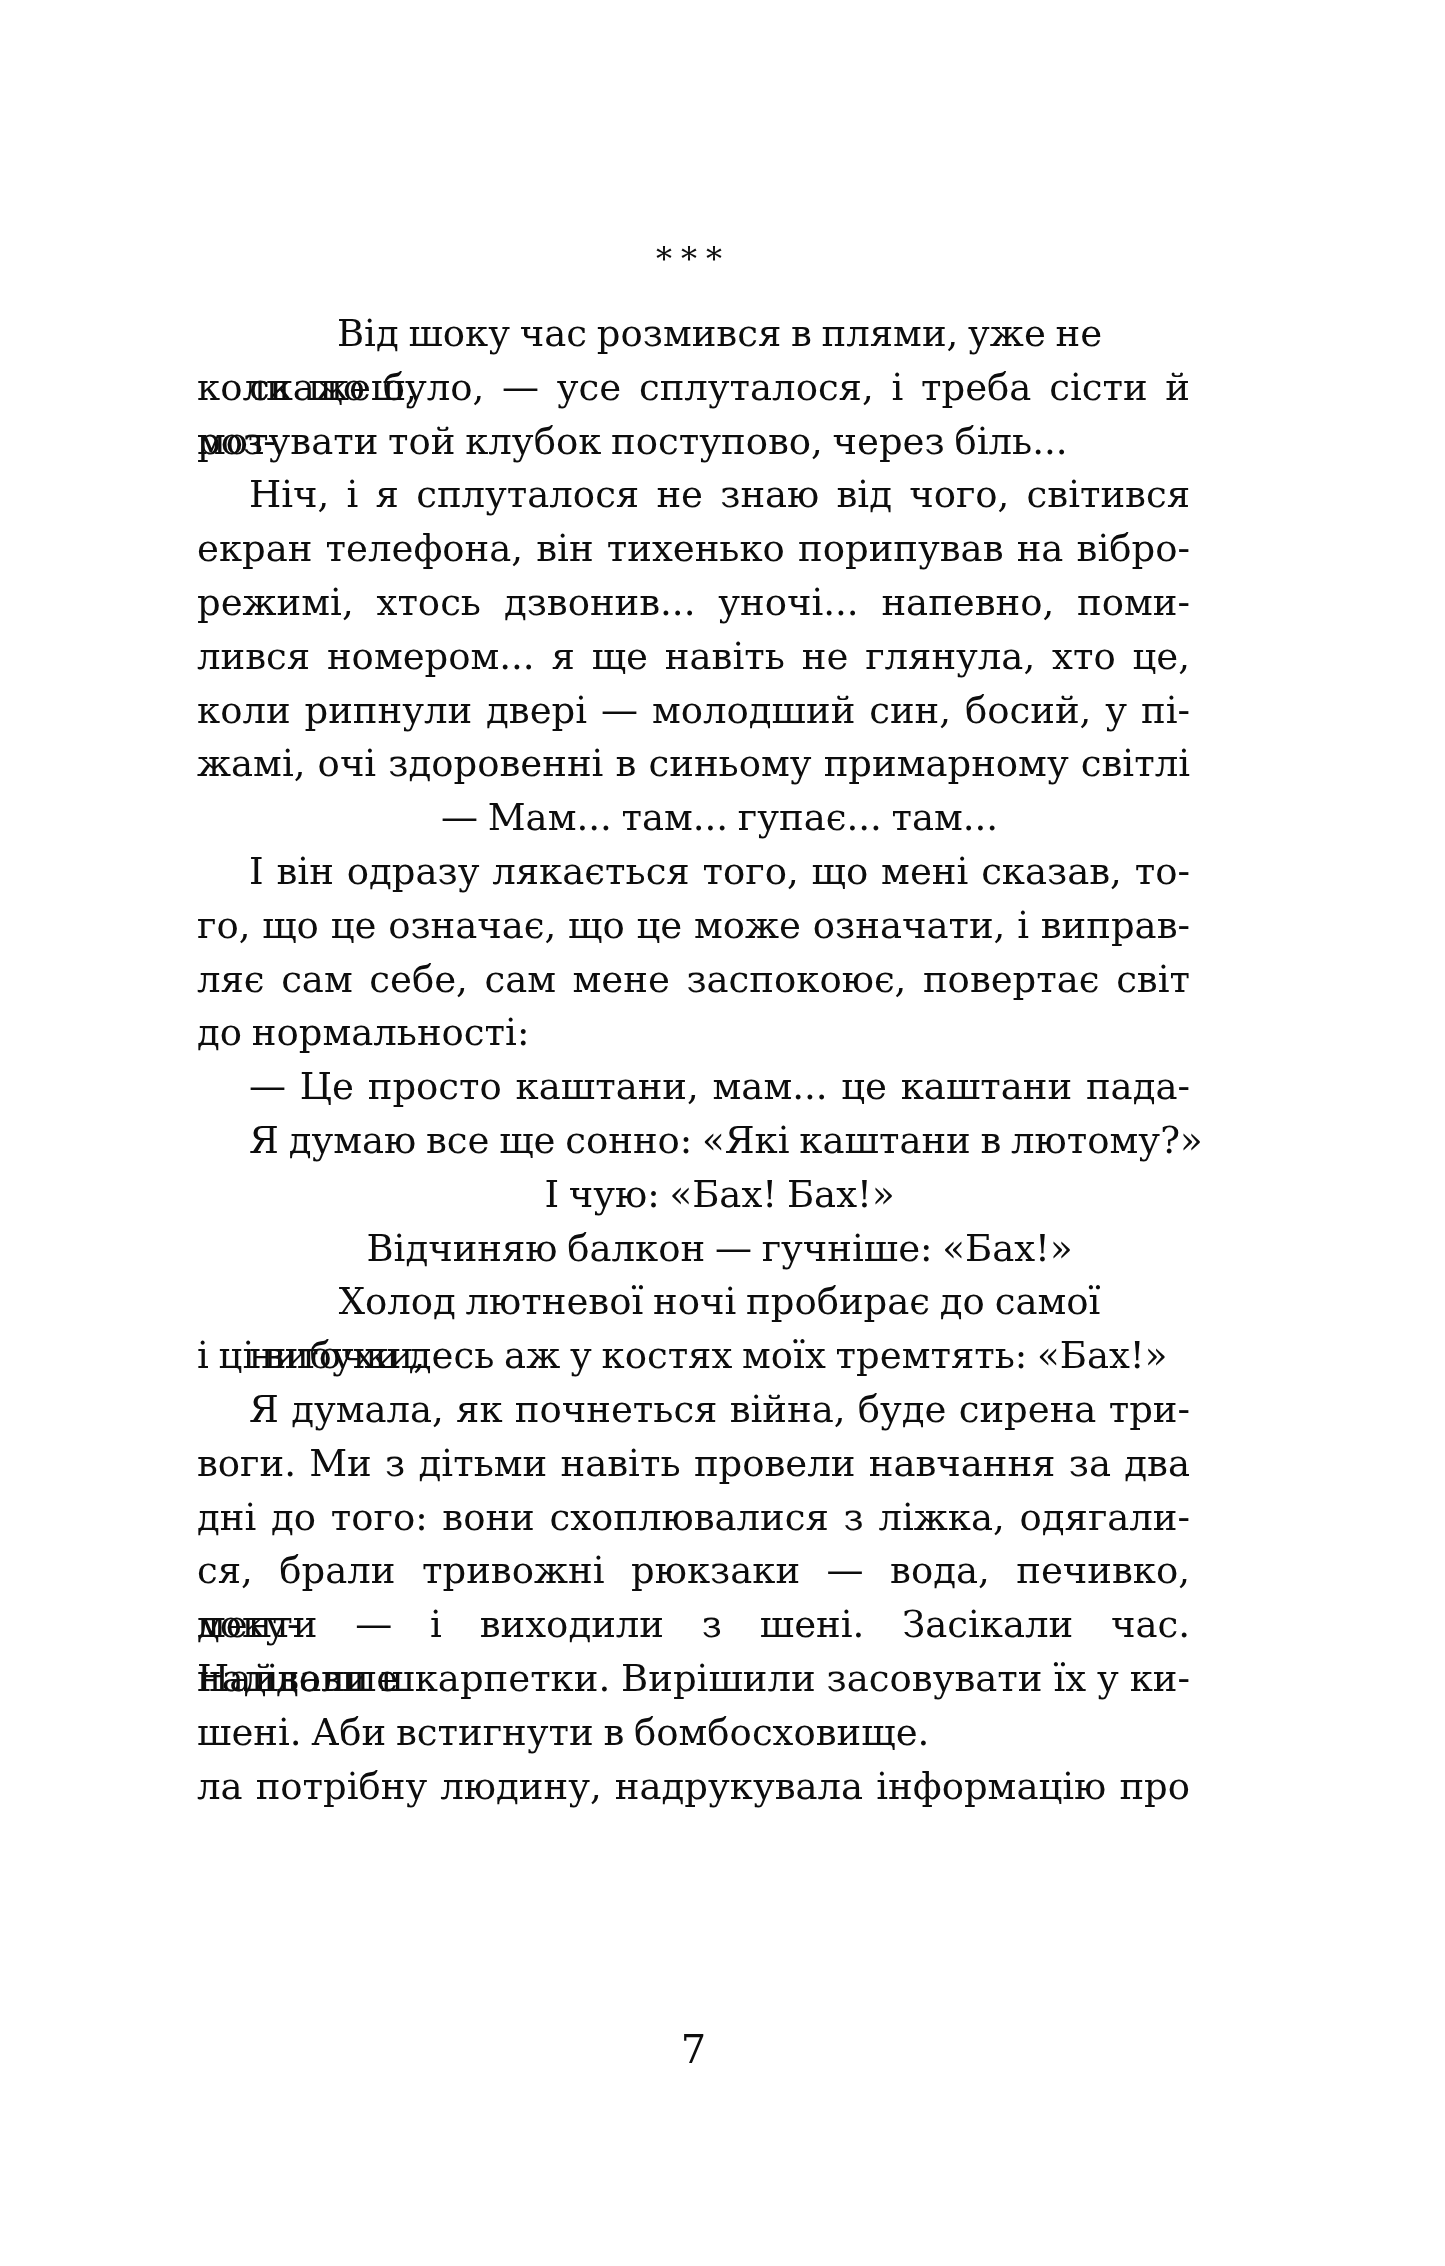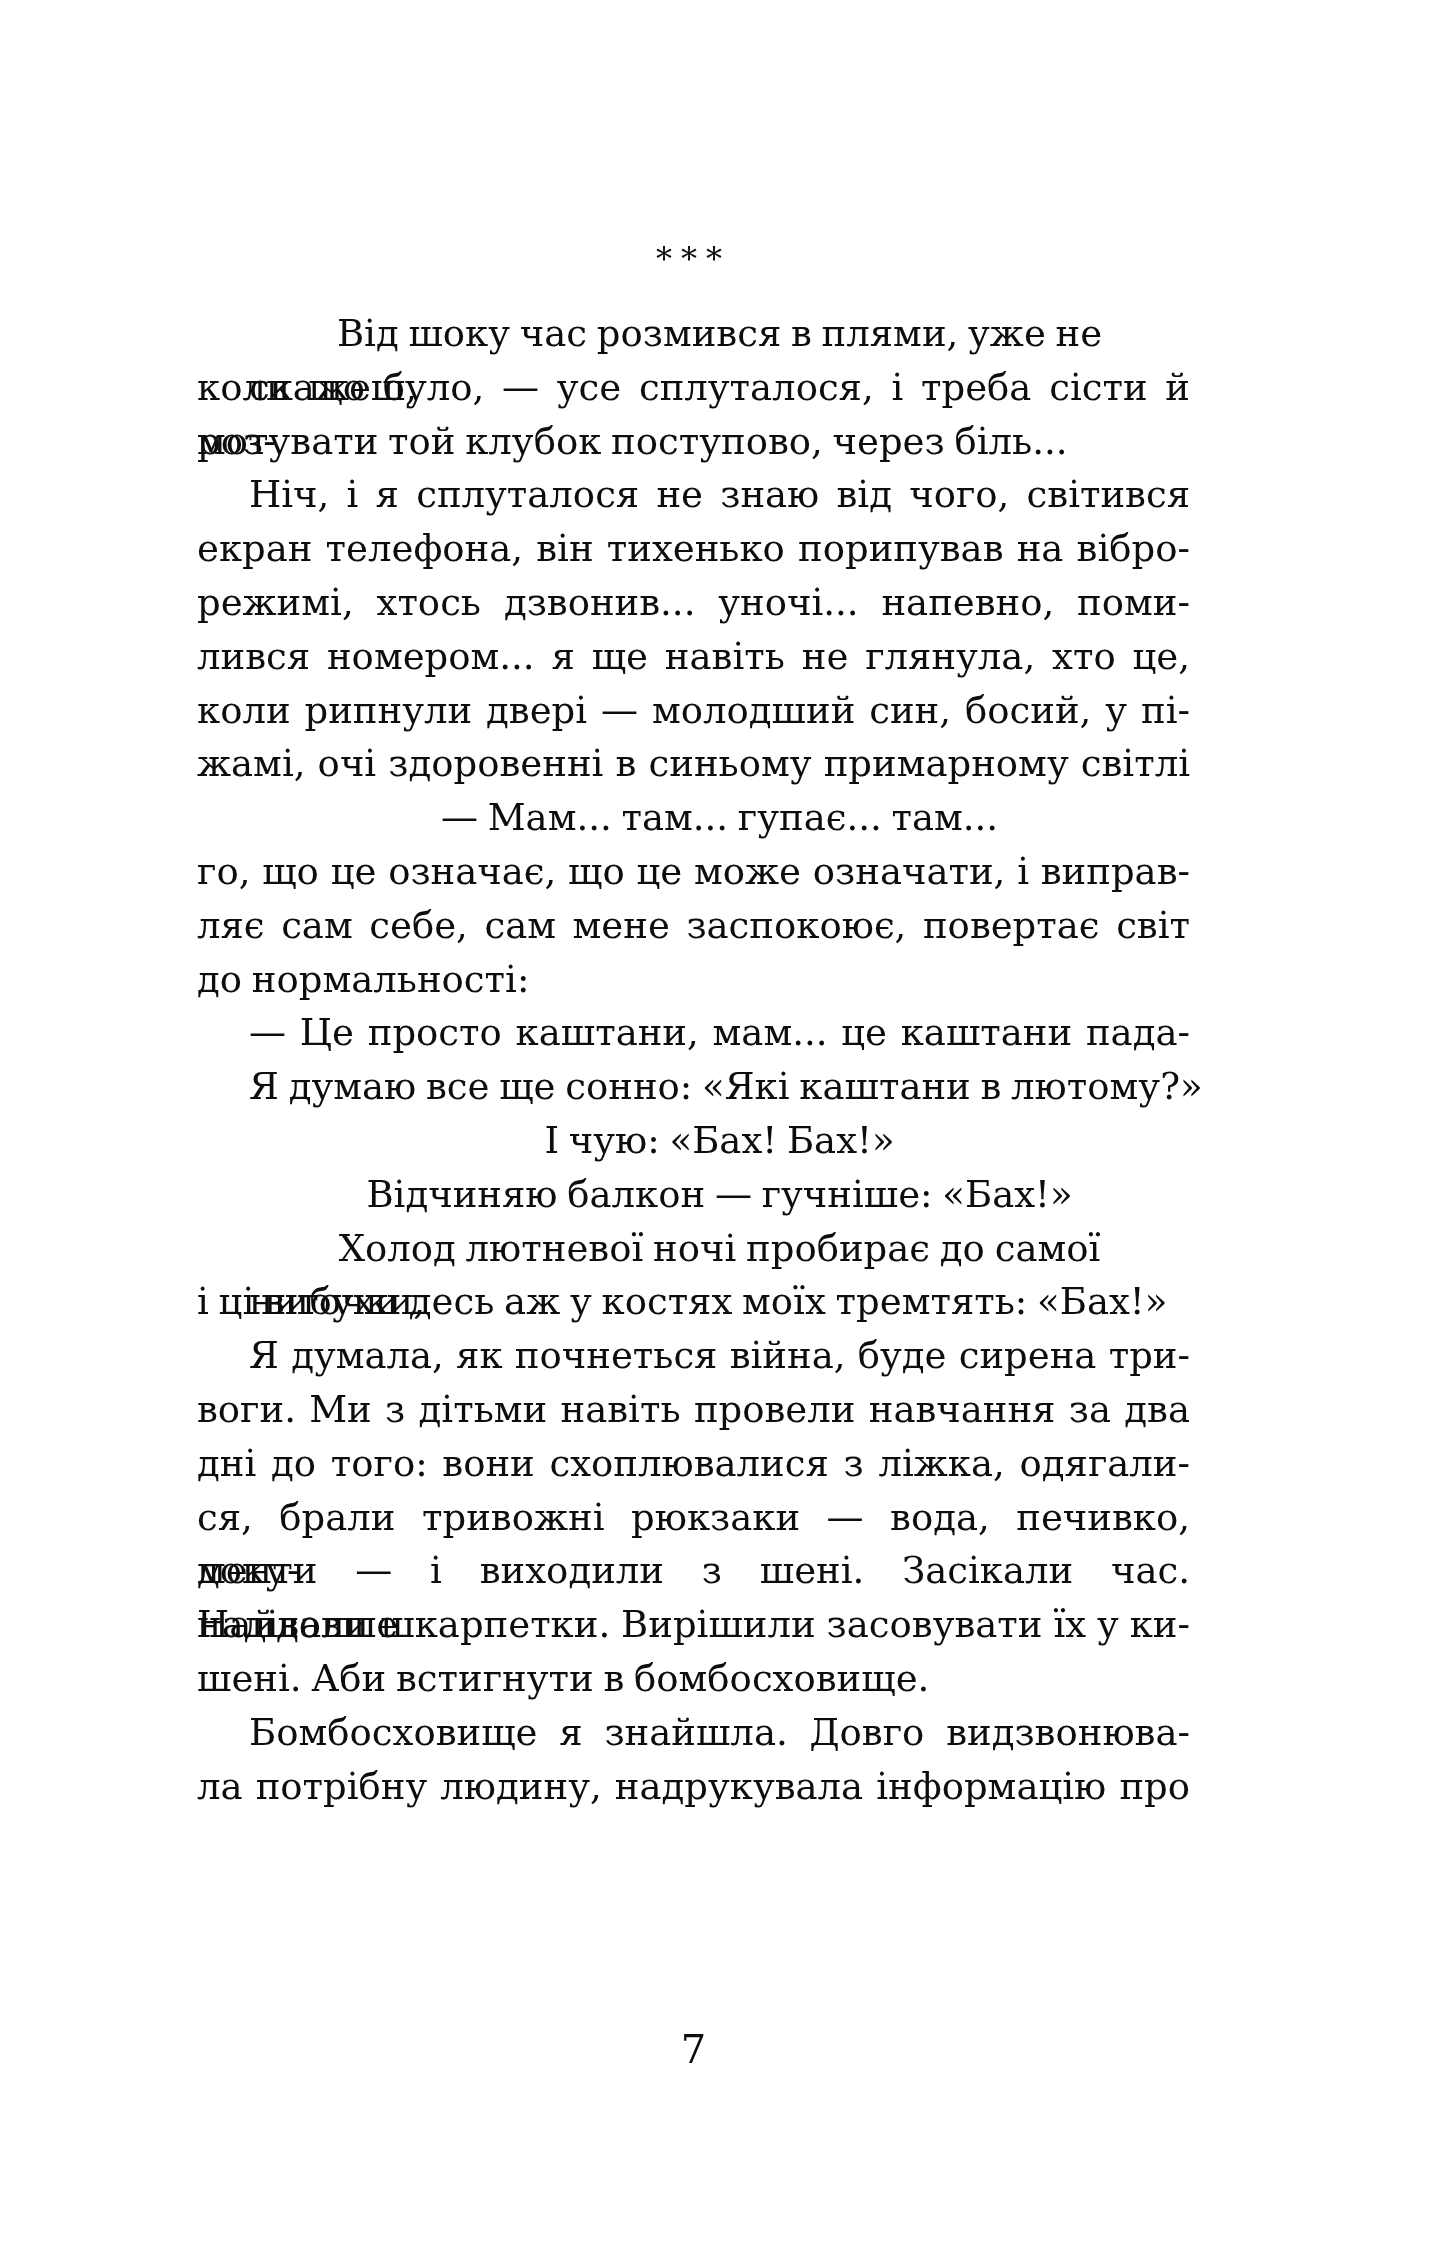--- a/index.html
+++ b/index.html
@@ -69,34 +69,34 @@
       <div class="line j ind">Від шоку час розмився в плями, уже не скажеш,</div>
       <div class="line j">коли що було, — усе сплуталося, і треба сісти й роз-</div>
       <div class="line">мотувати той клубок поступово, через біль...</div>
       <div class="line j ind">Ніч, і я сплуталося не знаю від чого, світився</div>
       <div class="line j">екран телефона, він тихенько порипував на вібро-</div>
       <div class="line j">режимі, хтось дзвонив... уночі... напевно, поми-</div>
       <div class="line j">лився номером... я ще навіть не глянула, хто це,</div>
       <div class="line j">коли рипнули двері — молодший син, босий, у пі-</div>
       <div class="line j">жамі, очі здоровенні в синьому примарному світлі</div>
       <div class="line ind">— Мам... там... гупає... там...</div>
+      <div class="line j ind">І він одразу лякається того, що мені сказав, то-</div>
       <div class="line j">го, що це означає, що це може означати, і виправ-</div>
       <div class="line j">ляє сам себе, сам мене заспокоює, повертає світ</div>
       <div class="line">до нормальності:</div>
       <div class="line j ind">— Це просто каштани, мам... це каштани пада-</div>
       <div class="line ind">Я думаю все ще сонно: «Які каштани в лютому?»</div>
       <div class="line ind">І чую: «Бах! Бах!»</div>
       <div class="line ind">Відчиняю балкон — гучніше: «Бах!»</div>
       <div class="line j ind">Холод лютневої ночі пробирає до самої ниточки,</div>
       <div class="line">і ці вибухи десь аж у костях моїх тремтять: «Бах!»</div>
       <div class="line j ind">Я думала, як почнеться війна, буде сирена три-</div>
       <div class="line j">воги. Ми з дітьми навіть провели навчання за два</div>
       <div class="line j">дні до того: вони схоплювалися з ліжка, одягали-</div>
       <div class="line j">ся, брали тривожні рюкзаки — вода, печивко, доку-</div>
       <div class="line j">менти — і виходили з шені. Засікали час. Найдовше</div>
       <div class="line j">надівали шкарпетки. Вирішили засовувати їх у ки-</div>
       <div class="line">шені. Аби встигнути в бомбосховище.</div>
-      <div class="line j ind">Бомбосховище я знайшла. Довго видзвонюва-</div>
       <div class="line j">ла потрібну людину, надрукувала інформацію про</div>
     </div>
 
   <div class="page-number">7</div>
 </div>
 
 </body></html>

